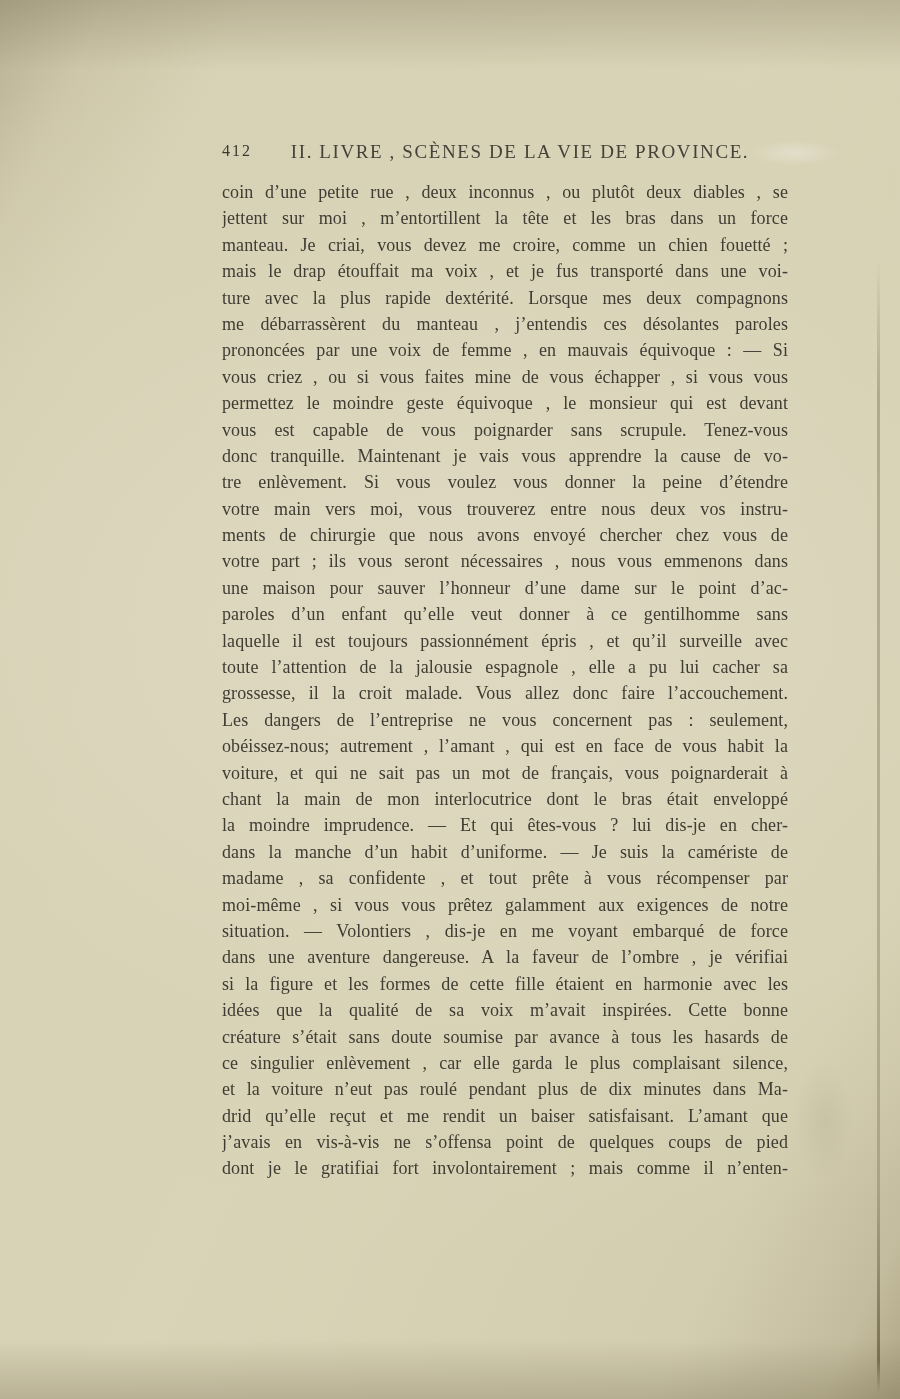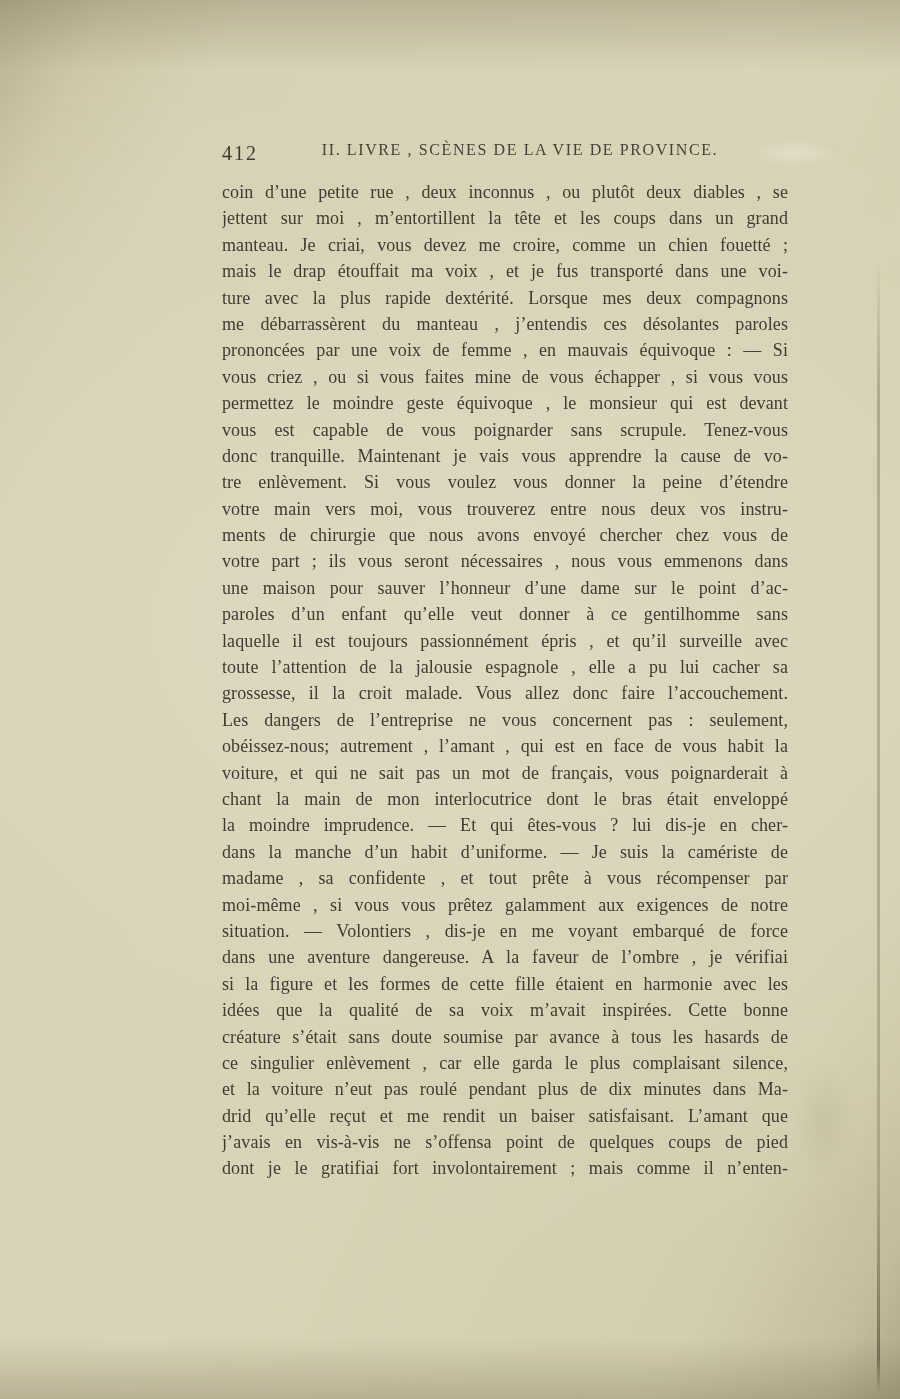--- a/index.html
+++ b/index.html
@@ -58,30 +58,30 @@
     width: 566px;
     color: #3f3c33;
   }
   .header {
     position: relative;
     height: 28px;
   }
   .pagenum {
     position: absolute;
     left: 0; top: 1px;
-    font-size: 20px;
+    font-size: 16px;
     letter-spacing: 2px;
     color: #3c3930;
     text-align: center;
   }
   .running-title {
     display: block;
     text-align: center;
     padding-left: 30px;
-    font-size: 16px;
+    font-size: 19px;
     letter-spacing: 1.6px;
     color: #45423a;
     white-space: nowrap;
   }
   .body-text {
     margin-top: 10px;
     font-size: 18px;
     line-height: 26.4px;
     color: #3f3c33;
   }
@@ -103,21 +103,21 @@
   <div class="smudge2"></div>
   <div class="edge-right"></div>
 
   <div class="content">
     <div class="header">
       <span class="pagenum">412</span>
       <span class="running-title">II. LIVRE ,  SCÈNES  DE  LA  VIE  DE  PROVINCE.</span>
     </div>
     <div class="body-text">
         <div class="line">coin d’une petite rue , deux inconnus , ou plutôt deux diables , se</div>
-        <div class="line">jettent sur moi , m’entortillent la tête et les coups dans un grand</div>
+        <div class="line">jettent sur moi , m’entortillent la tête et les bras dans un force</div>
         <div class="line">manteau. Je criai, vous devez me croire, comme un chien fouetté ;</div>
         <div class="line">mais le drap étouffait ma voix , et je fus transporté dans une voi-</div>
         <div class="line">ture avec la plus rapide dextérité.  Lorsque mes deux compagnons</div>
         <div class="line">me débarrassèrent du manteau , j’entendis ces désolantes paroles</div>
         <div class="line">prononcées par une voix de femme , en mauvais équivoque : — Si</div>
         <div class="line">vous criez , ou si vous faites mine de vous échapper , si vous vous</div>
         <div class="line">permettez le moindre geste équivoque ,  le monsieur qui est devant</div>
         <div class="line">vous est capable de vous poignarder sans scrupule.  Tenez-vous</div>
         <div class="line">donc tranquille. Maintenant je vais vous apprendre la cause de vo-</div>
         <div class="line">tre enlèvement.  Si vous voulez vous donner la peine d’étendre</div>

